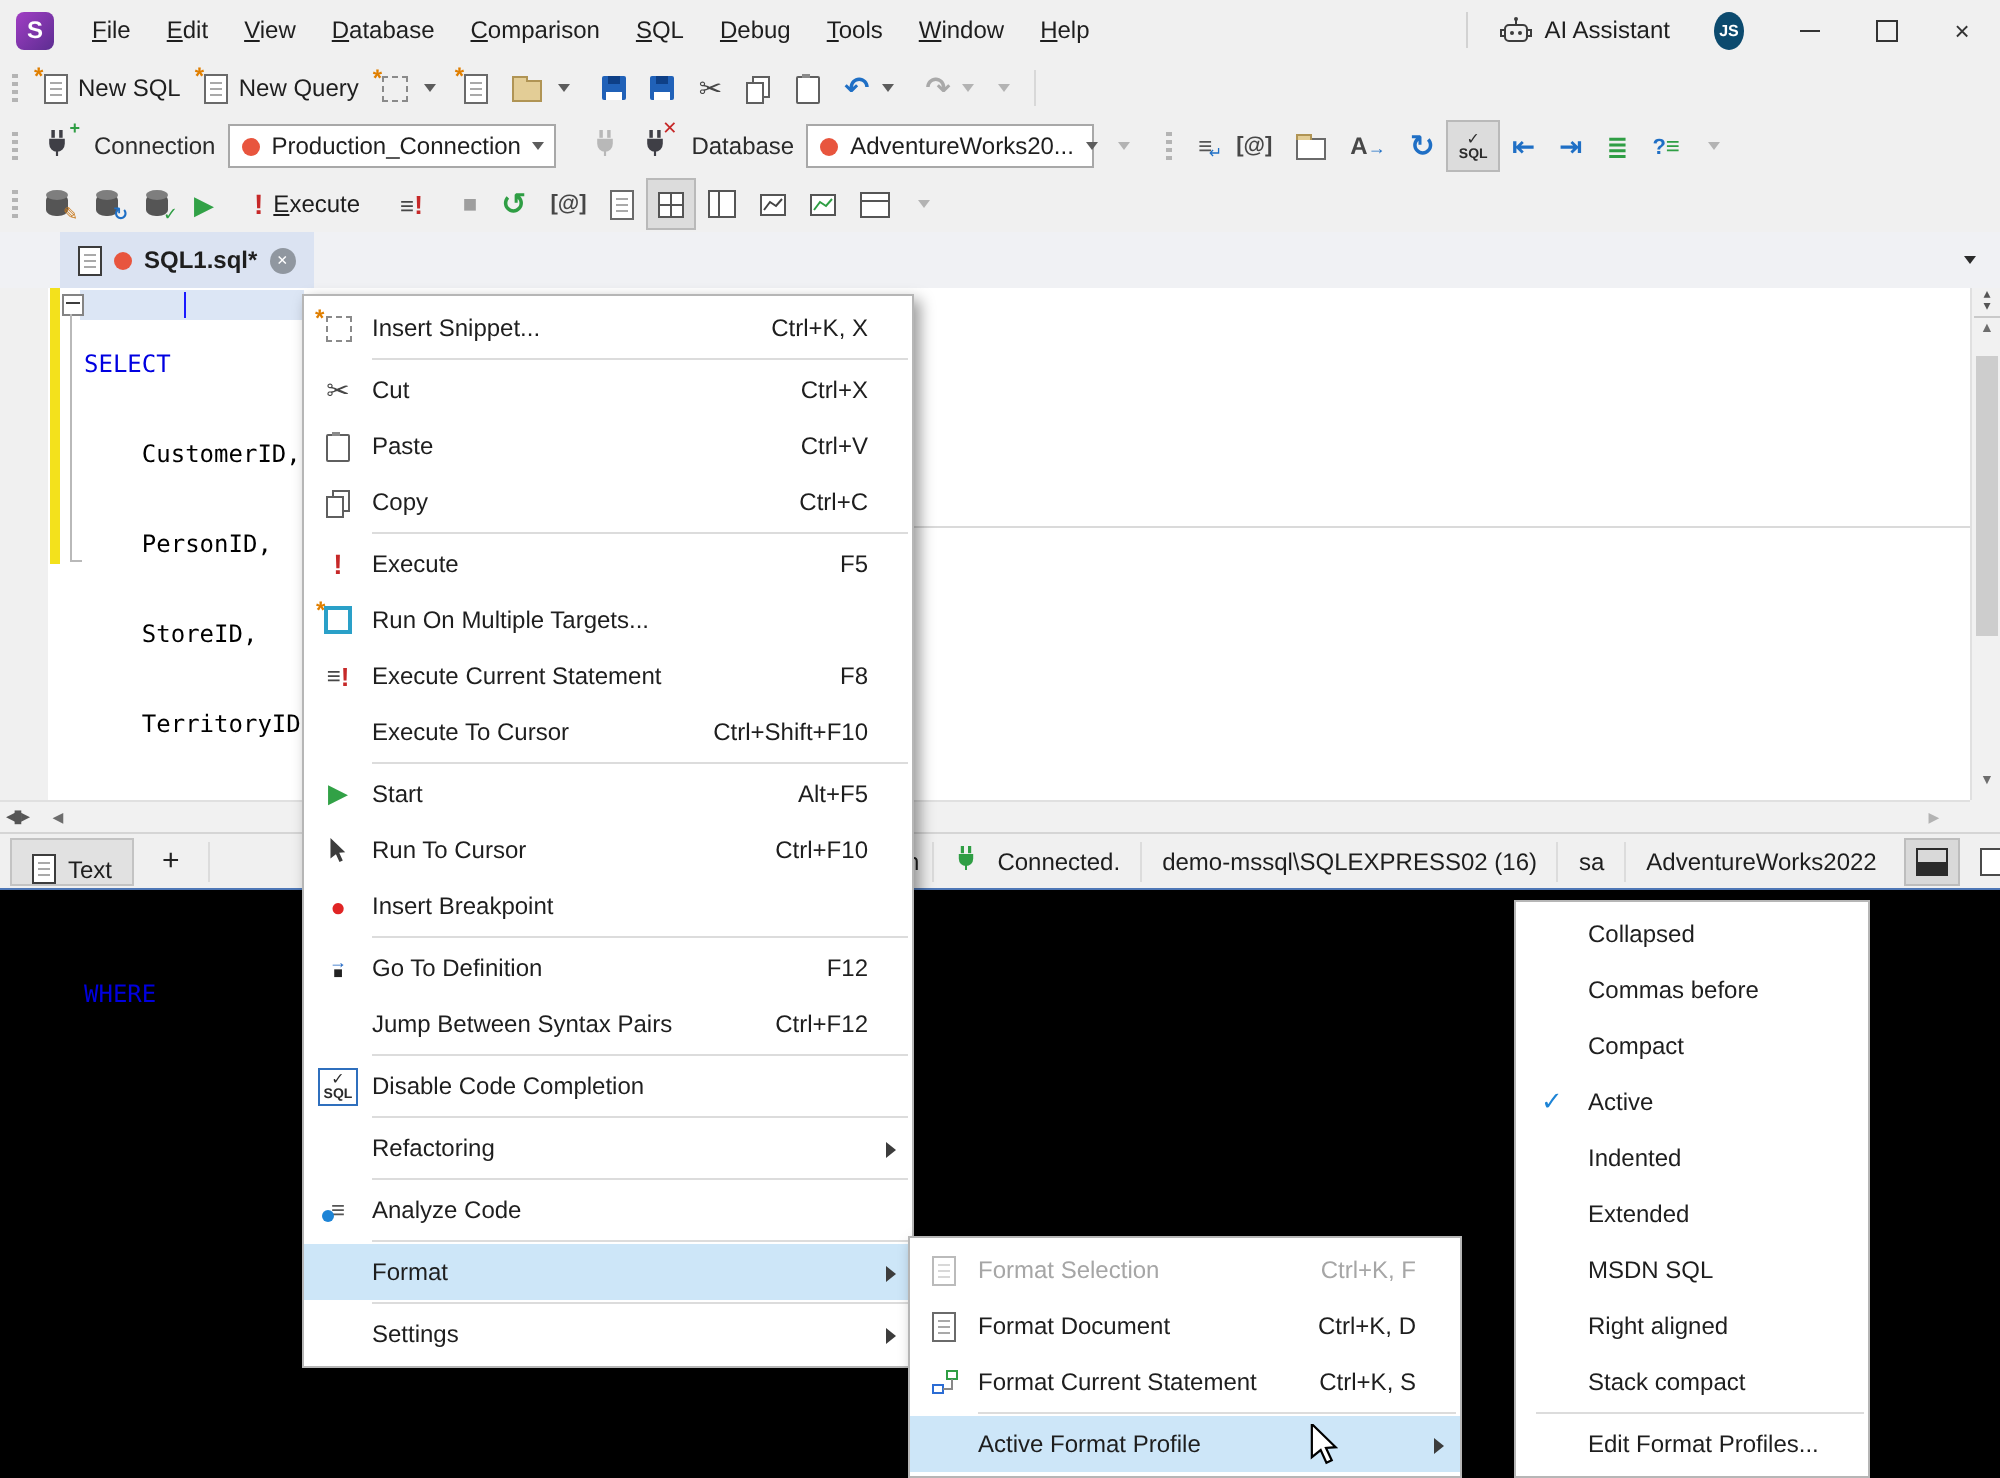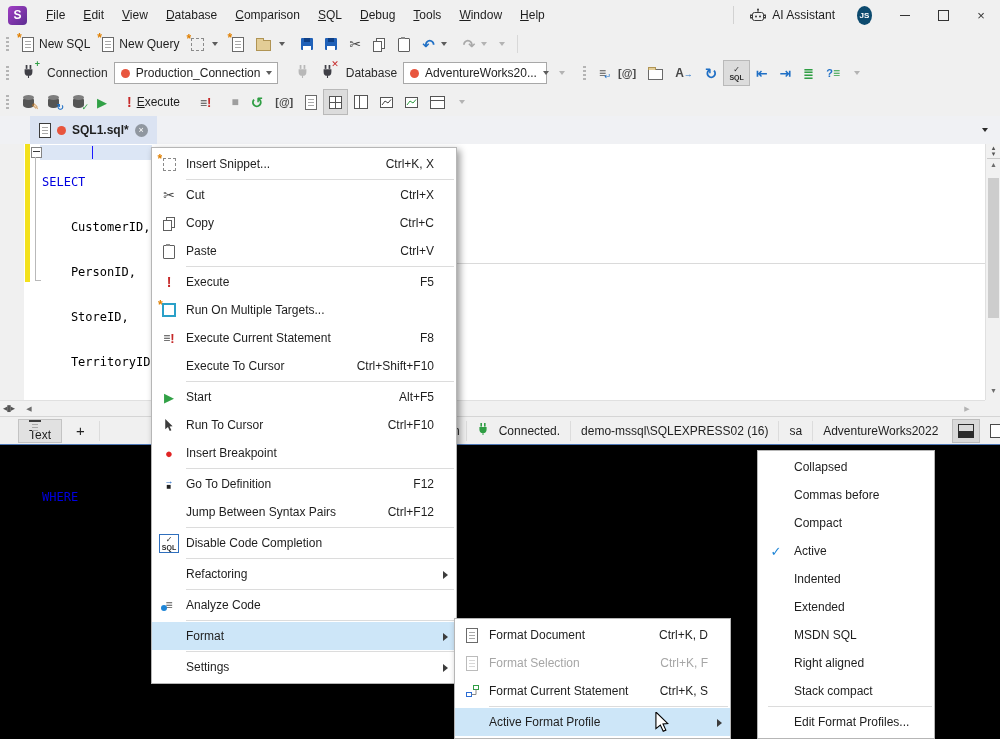--- a/index.html
+++ b/index.html
@@ -113,21 +113,21 @@
   .vsplit{position:absolute;left:1px;top:1px;width:13px;height:13px;background:#f1f1f1;border-bottom:1px solid #c9c9c9;
           color:#555;font-size:7px;text-align:center;line-height:6px;}
   .sarrow{position:absolute;left:0;width:15px;text-align:center;color:#6d6d6d;font-size:7px;}
   .vthumb{position:absolute;left:2px;top:34px;width:11px;height:140px;background:#cdcdcd;}
   .hscroll{position:absolute;left:0;top:400px;width:985px;height:16px;background:#f1f1f1;border-top:1px solid #e0e0e0;}
   .panesplit{position:absolute;left:3px;top:2px;color:#555;font-size:9px;letter-spacing:-1px;}
   .corner{position:absolute;left:985px;top:400px;width:15px;height:16px;background:#f1f1f1;}
 
   
   .bottombar{position:absolute;left:0;top:416px;width:1000px;height:27px;background:#f0f0f0;border-top:1px solid #d5d5d5;display:flex;align-items:center;}
-  .texttab{display:flex;align-items:flex-start;gap:6px;height:22px;padding:0 10px;margin-left:18px;background:#e1e1e1;border:1px solid #c3c3c3;flex-direction:column;}
+  .texttab{display:flex;align-items:flex-end;gap:6px;height:22px;padding:0 10px;margin-left:5px;background:#e1e1e1;border:1px solid #c3c3c3;}
   .plusbtn{font-size:15px;padding:0 14px;color:#222;}
   .bsep{width:1px;height:20px;background:#dcdcdc;}
   .statusgrp{position:absolute;left:447px;top:0;height:27px;display:flex;align-items:center;}
   .sitem{padding:0 10px;white-space:nowrap;}
   .sicon{width:26px;height:22px;display:flex;align-items:center;justify-content:center;margin-left:4px;}
   .sicon.active{background:#d9d9d9;border:1px solid #bdbdbd;}
   .halfsq{width:14px;height:12px;border:1px solid #2b2b2b;background:linear-gradient(transparent 0 50%,#2b2b2b 50% 100%);}
   .emptysq{width:12px;height:12px;border:1px solid #4a4a4a;background:#fff;}
 
   
@@ -475,31 +475,31 @@
       <span class="mi-short">Ctrl+K, X</span>
     </div>
     <div class="msep"></div>
     <div class="mi">
       <span class="mi-icon glyph dk" style="font-size:14px;">✂</span>
       <span class="mi-label">Cut</span>
       <span class="mi-short">Ctrl+X</span>
     </div>
     <div class="mi">
       <span class="mi-icon">
+          <span class="paste-i"></span>
+        </span>
+      <span class="mi-label">Paste</span>
+      <span class="mi-short">Ctrl+V</span>
+    </div>
+    <div class="mi">
+      <span class="mi-icon">
           <span class="copy-i"></span>
         </span>
       <span class="mi-label">Copy</span>
       <span class="mi-short">Ctrl+C</span>
-    </div>
-    <div class="mi">
-      <span class="mi-icon">
-          <span class="paste-i"></span>
-        </span>
-      <span class="mi-label">Paste</span>
-      <span class="mi-short">Ctrl+V</span>
     </div>
     <div class="msep"></div>
     <div class="mi">
       <span class="mi-icon red b" style="font-size:14px;">!</span>
       <span class="mi-label">Execute</span>
       <span class="mi-short">F5</span>
     </div>
     <div class="mi">
       <span class="mi-icon">
           <span class="multi star"></span>
@@ -585,33 +585,33 @@
     </div>
     <div class="msep"></div>
     <div class="mi">
       <span class="mi-icon"></span>
       <span class="mi-label">Settings</span>
       <span class="subarrow"></span>
     </div>
   </div>
 
   <div class="menu fmt">
-    <div class="mi">
-      <span class="mi-icon">
-          <span class="doc"></span>
-        </span>
-      <span class="mi-label">Format Document</span>
-      <span class="mi-short">Ctrl+K, D</span>
-    </div>
     <div class="mi disabled">
       <span class="mi-icon" style="opacity:.45;">
           <span class="doc"></span>
         </span>
       <span class="mi-label">Format Selection</span>
       <span class="mi-short">Ctrl+K, F</span>
+    </div>
+    <div class="mi">
+      <span class="mi-icon">
+          <span class="doc"></span>
+        </span>
+      <span class="mi-label">Format Document</span>
+      <span class="mi-short">Ctrl+K, D</span>
     </div>
     <div class="mi">
       <span class="mi-icon">
         <svg width="13" height="12" viewBox="0 0 13 12">
             <rect x="7.5" y="0.5" width="5" height="4" fill="none" stroke="#2f9e44"></rect>
             <rect x="0.5" y="7.5" width="5" height="4" fill="none" stroke="#2b6cd4"></rect>
             <polyline points="10,4.5 10,9.5 5.5,9.5" fill="none" stroke="#888"></polyline>
           </svg>
       </span>
       <span class="mi-label">Format Current Statement</span>

